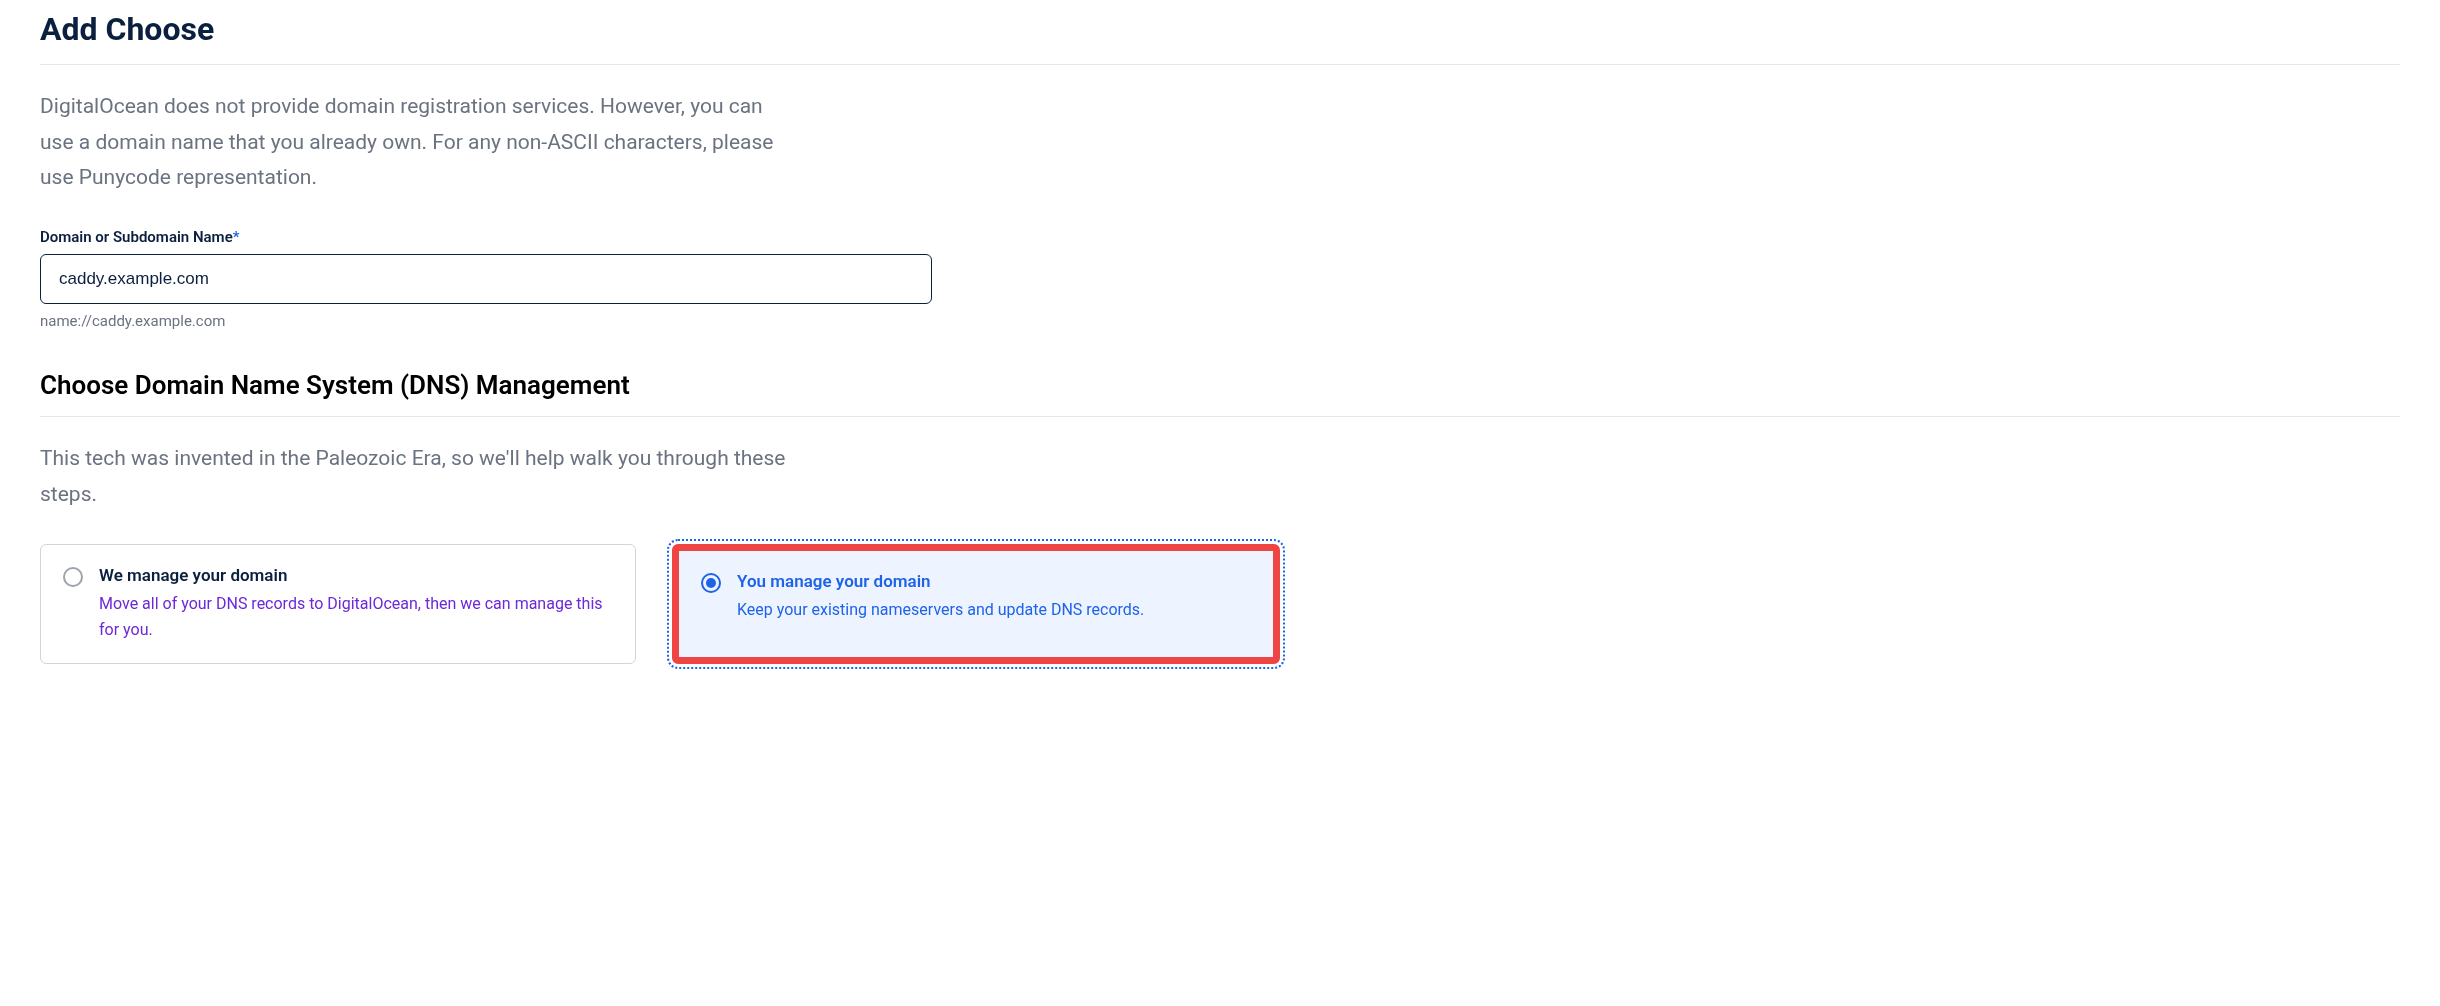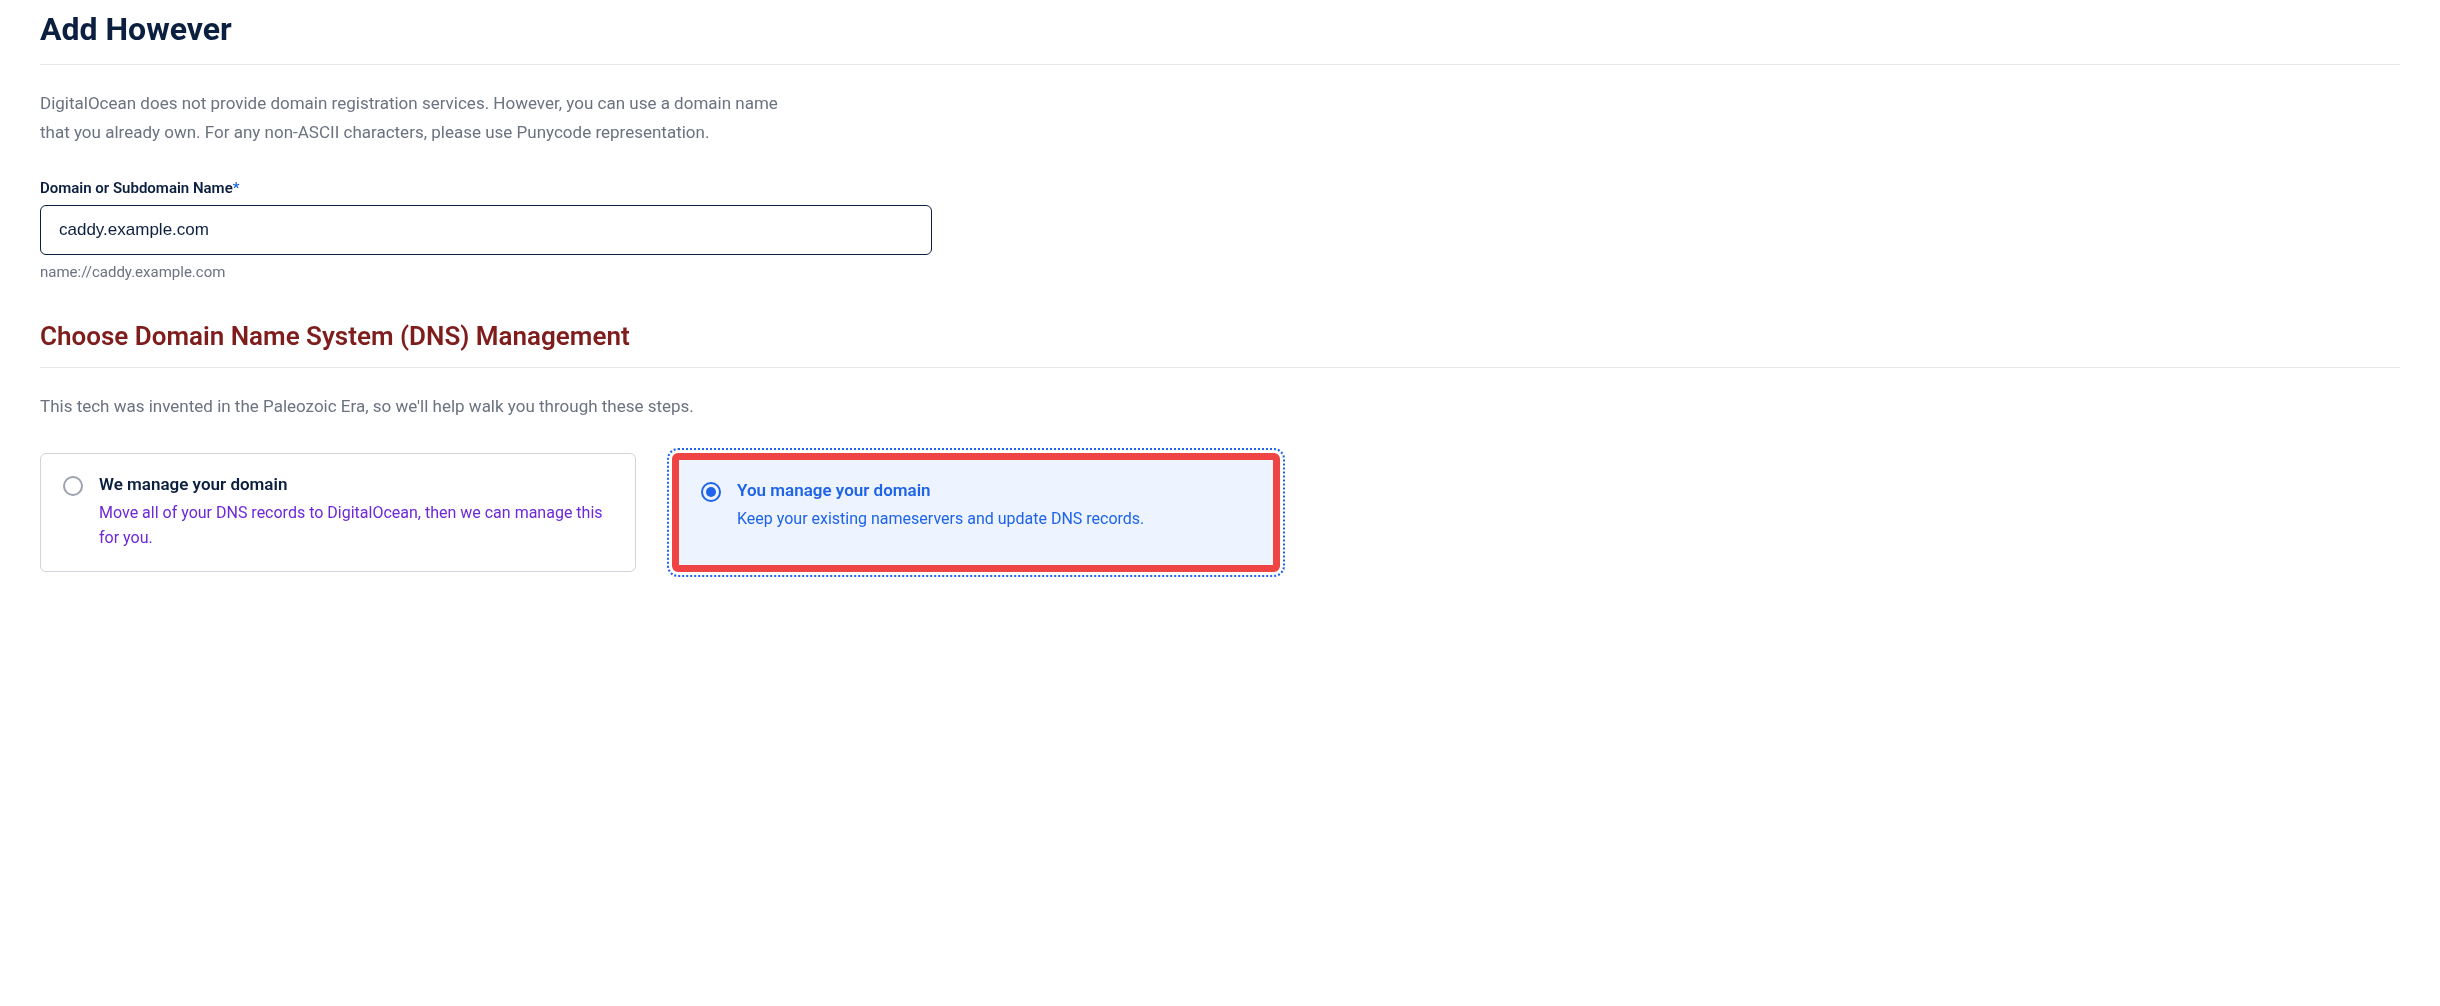--- a/index.html
+++ b/index.html
@@ -18,21 +18,21 @@
     font-weight: 700;
     color: #0b1f3f;
     margin-bottom: 16px;
   }
   .divider {
     border: none;
     border-top: 1px solid #e5e7eb;
     margin-bottom: 24px;
   }
   .description {
-    font-size: 17px;
+    font-size: 21px;
     color: #6b7280;
     line-height: 1.7;
     max-width: 760px;
     margin-bottom: 32px;
   }
   .field-label {
     font-size: 15px;
     font-weight: 600;
     color: #0b1f3f;
     margin-bottom: 8px;
@@ -53,21 +53,21 @@
   }
   .helper-text {
     font-size: 15px;
     color: #6b7280;
     margin-top: 8px;
     margin-bottom: 40px;
   }
   .section-title {
     font-size: 26px;
     font-weight: 600;
-    color: #7f1d1d;
+    color: #000000;
     margin-bottom: 16px;
   }
   .options-row {
     display: flex;
     gap: 36px;
     max-width: 1240px;
   }
   .option-card {
     flex: 1;
     border: 1px solid #d1d5db;
@@ -128,21 +128,21 @@
   }
   .option-card.selected .option-desc {
     color: #1e63e9;
   }
 </style>
 </head>
 <body>
 
 
 
-<h1 class="page-title">Add However</h1>
+<h1 class="page-title">Add Choose</h1>
 <hr class="divider">
 
 <p class="description">DigitalOcean does not provide domain registration services. However, you can use a domain name that you already own. For any non-ASCII characters, please use Punycode representation.</p>
 
 <label class="field-label">
   <span>Domain or Subdomain Name</span><span class="required-asterisk">*</span>
 </label>
 
 <input type="text" class="text-input" value="caddy.example.com" style="">
 

